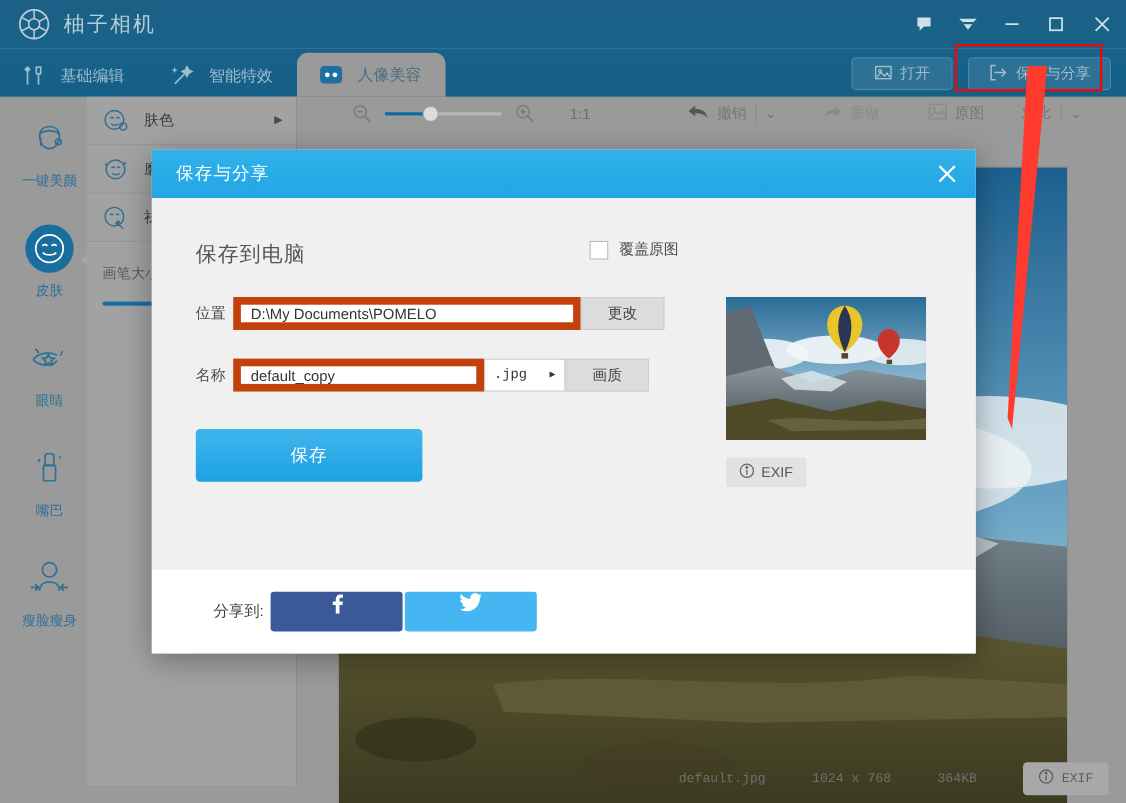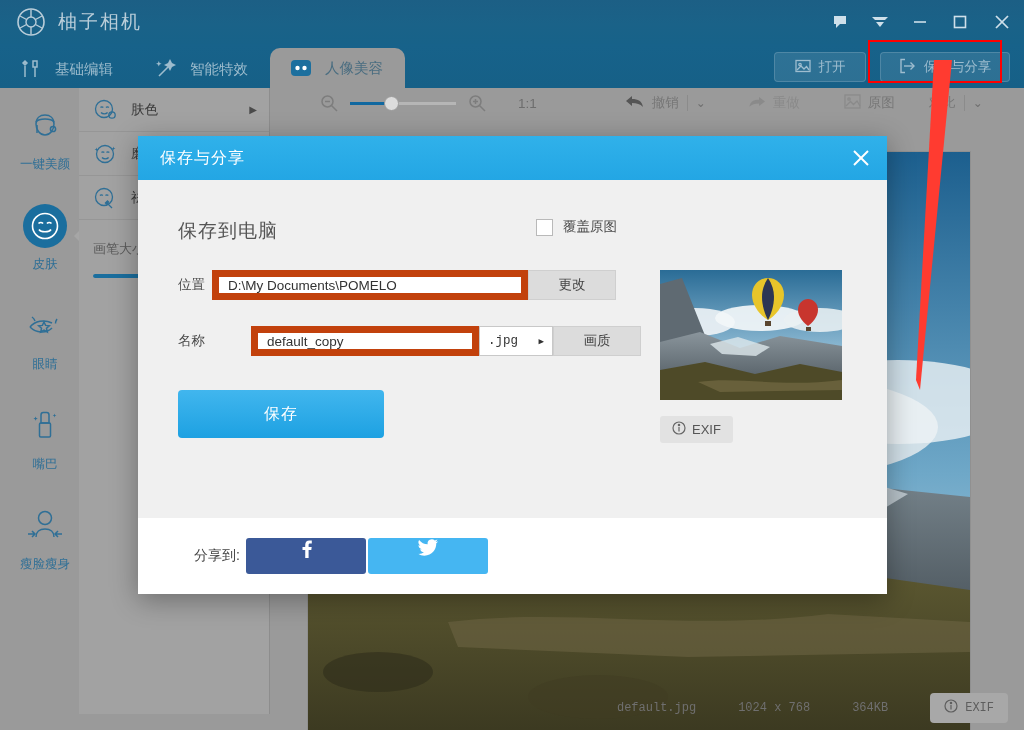--- a/index.html
+++ b/index.html
@@ -157,28 +157,28 @@
     font-size: 13.5px; color: #4a4a4a;
   }
   .chk { width: 17px; height: 17px; background: #fff; border: 1px solid #b9b9b9; }
   .field-row { display: flex; align-items: center; margin-top: 26px; }
   .field-label { width: 34px; font-size: 13.5px; color: #4a4a4a; }
   .txtinput {
     height: 30px; background: #fff; border: 7px solid #c2410c;
     display: flex; align-items: center; padding: 0 9px; font-size: 13.5px; color: #333;
   }
   .txtinput.loc { width: 316px; }
-  .txtinput.name { width: 228px; margin-left: 39px; }
+  .txtinput.name { width: 228px; }
   .ext-select {
     width: 74px; height: 30px; background: #fff; border: 1px solid #c8c8c8;
     display: flex; align-items: center; justify-content: space-between; padding: 0 8px;
     font-family: "Liberation Mono","DejaVu Sans Mono",monospace; font-size: 12.5px; color: #333;
   }
   .greybtn {
-    width: 88px; height: 30px; background: #dcdcdc; border: 1px solid #cfcfcf;
+    width: 76px; height: 30px; background: #dcdcdc; border: 1px solid #cfcfcf;
     display: flex; align-items: center; justify-content: center;
     font-size: 13.5px; color: #444;
   }
   .savebtn {
     margin-top: 34px; width: 206px; height: 48px; border-radius: 4px;
     background: linear-gradient(180deg,#41b6ee 0%, #1da1e2 100%);
     display: flex; align-items: center; justify-content: center;
     color: #fff; font-size: 16px; letter-spacing: 1px;
   }
   .preview-pane { position: absolute; left: 522px; top: 90px; width: 190px; }

